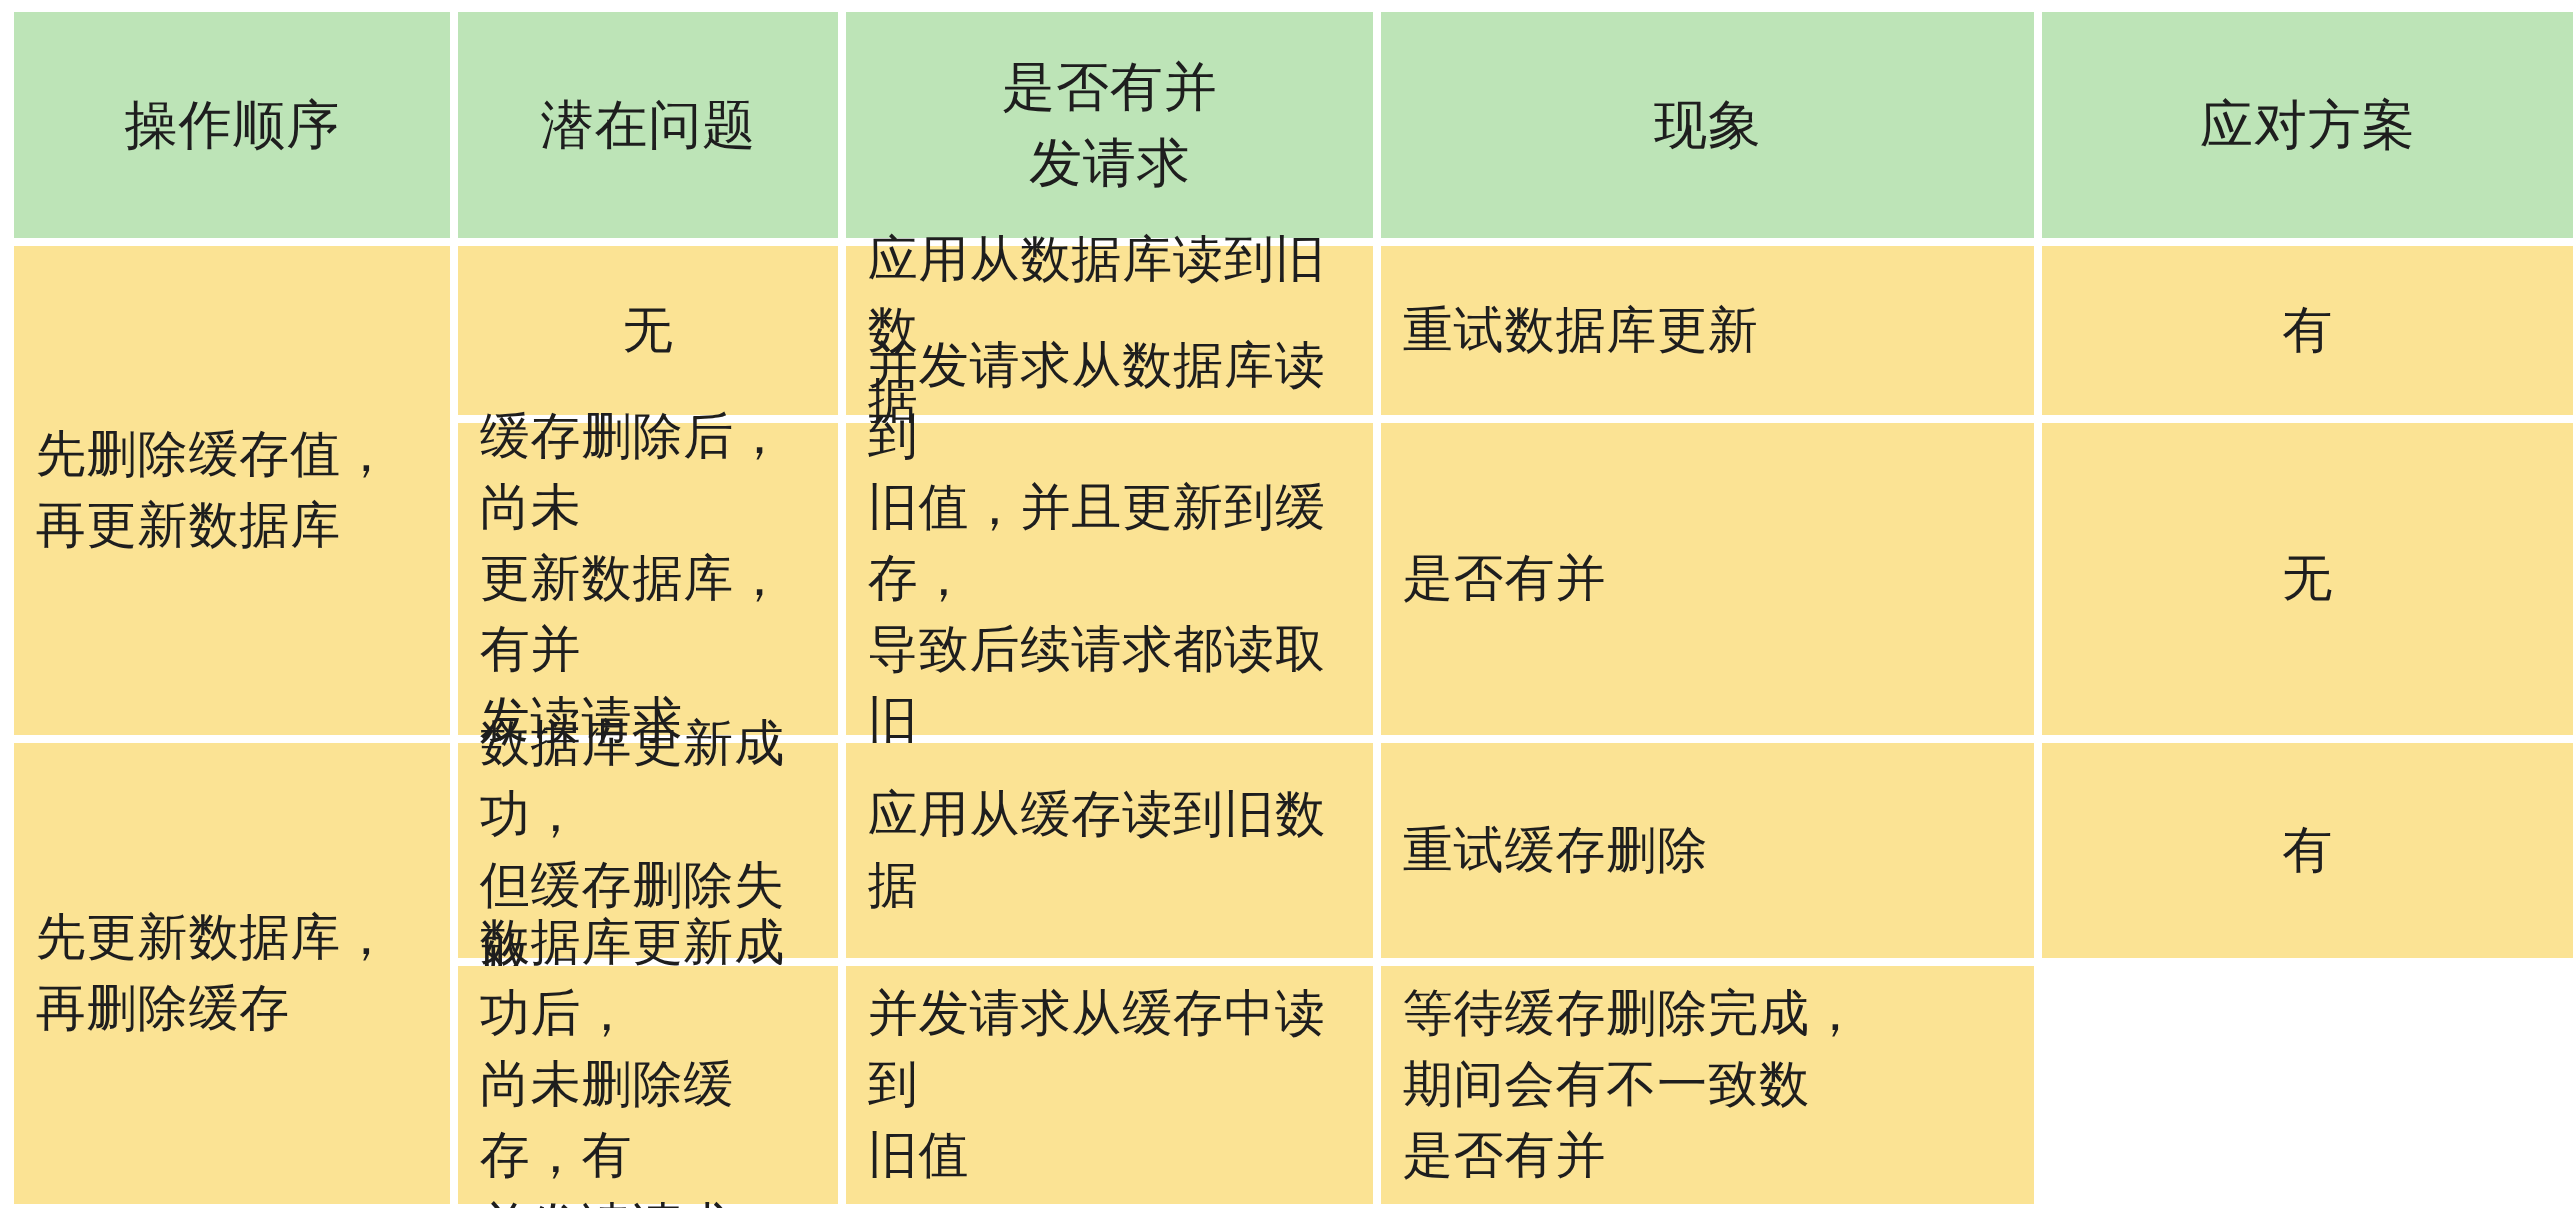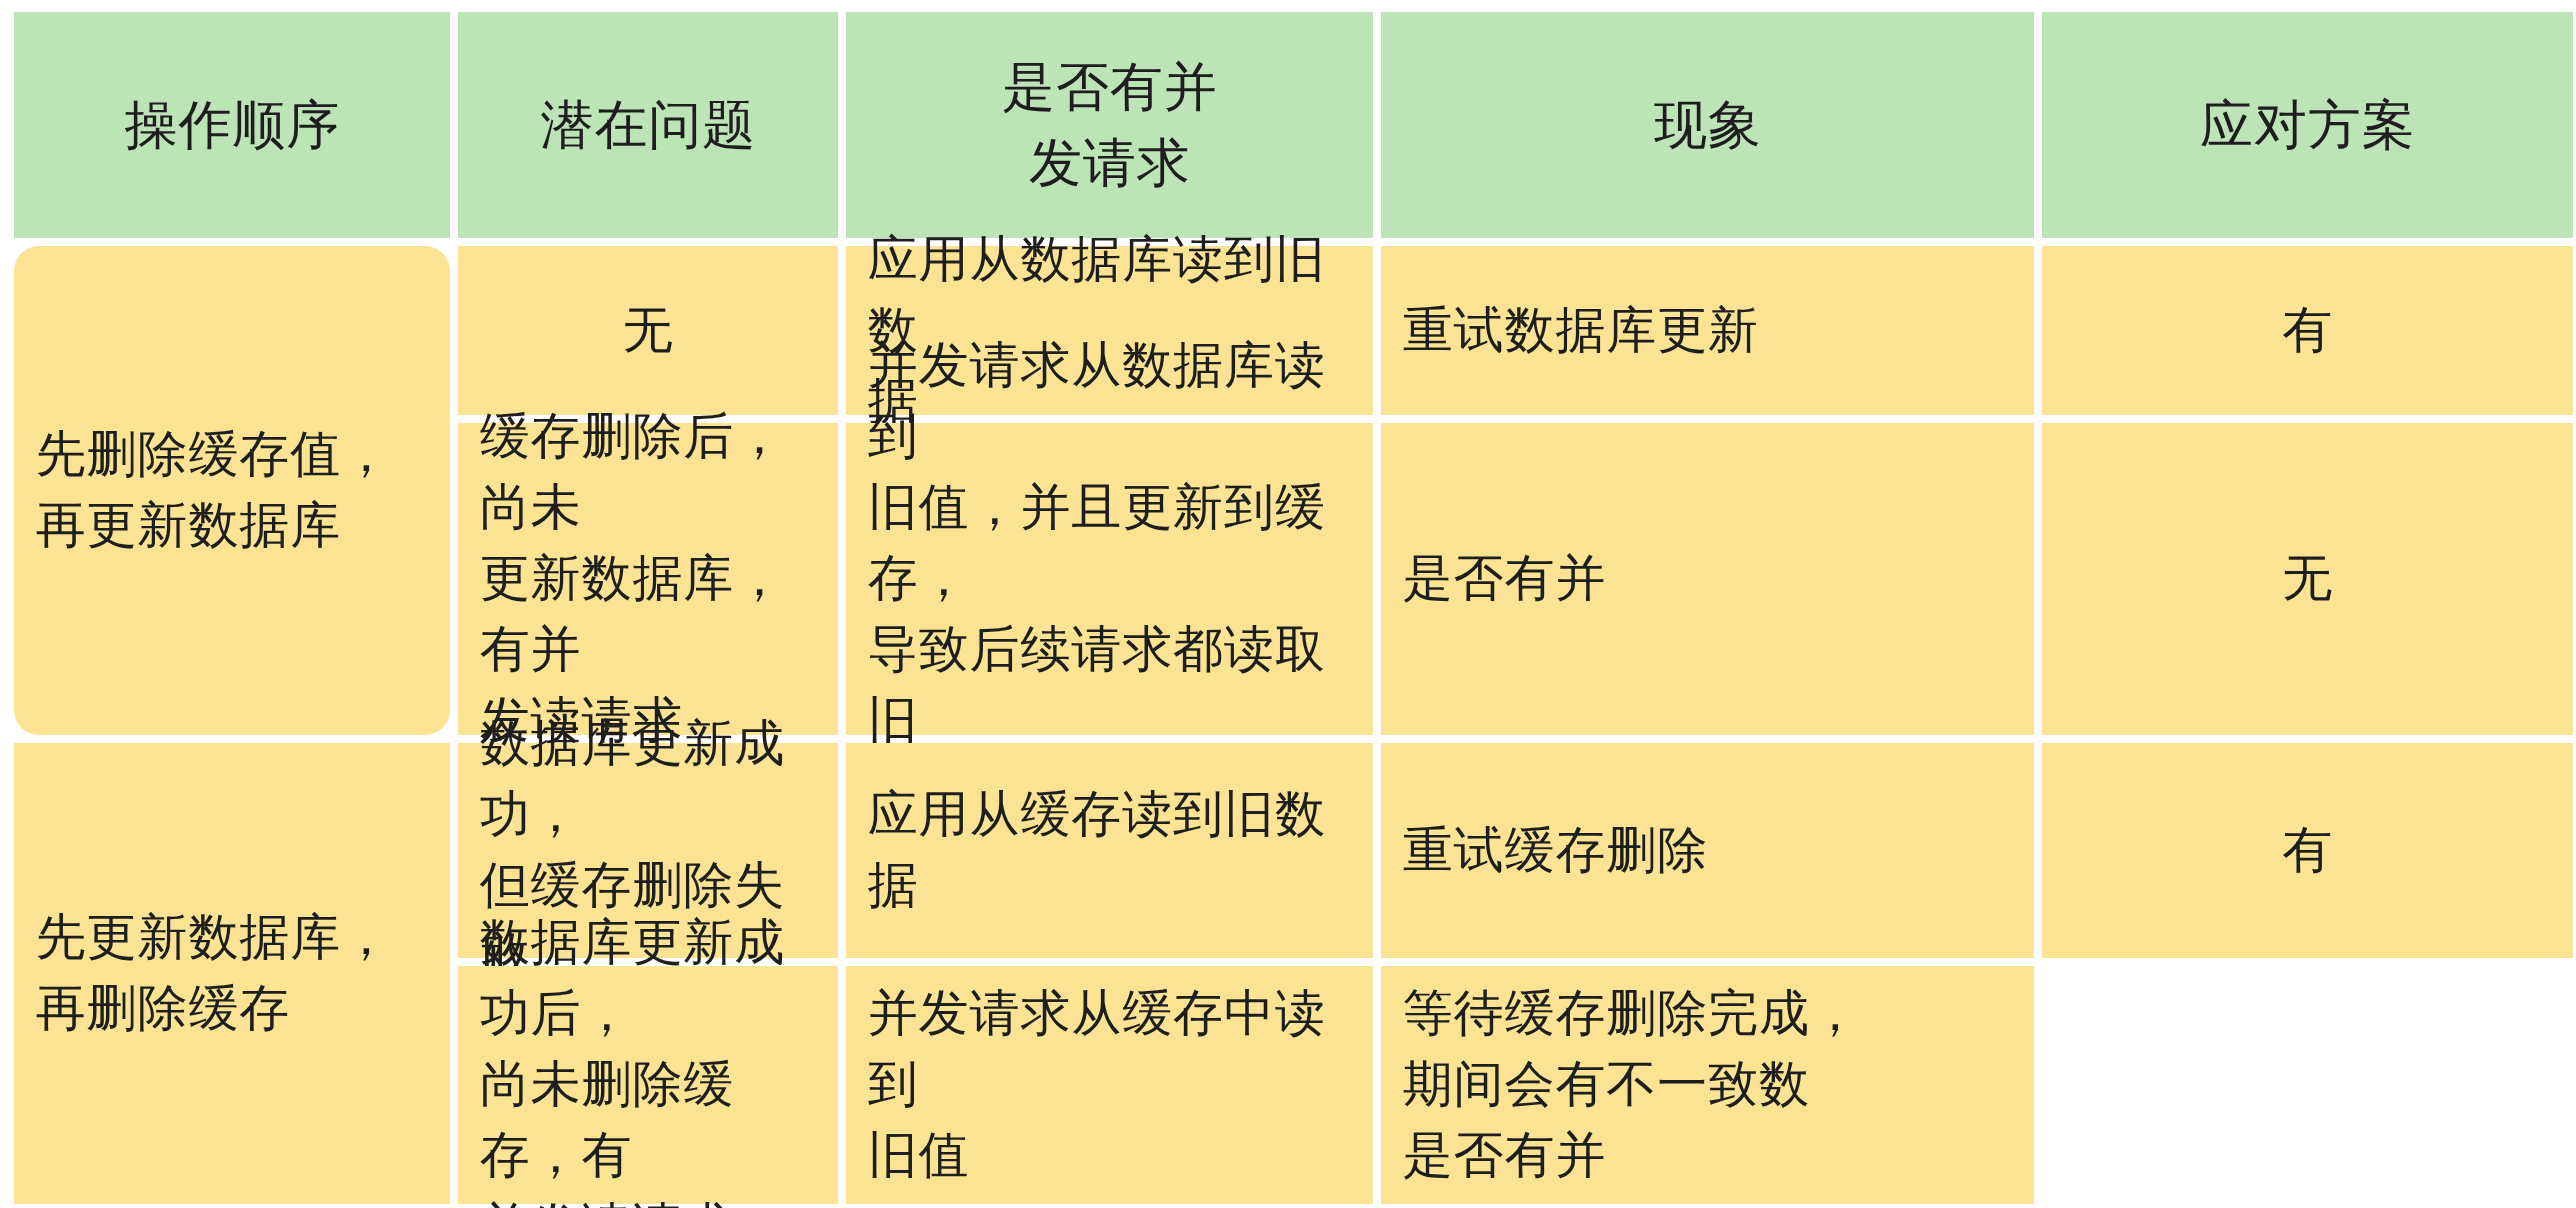--- a/index.html
+++ b/index.html
@@ -43,21 +43,21 @@
     font-size: 50px;
     padding: 9px 21.4px;
     justify-content: flex-start;
     text-align: left;
   }
   .cell.body.center {
     justify-content: center;
     text-align: center;
     padding: 9px 5.3px;
   }
-  .op-cell-1 { grid-column: 1; grid-row: 2 / span 2; border-radius: 25px; }
+  .op-cell-1 { grid-column: 1; grid-row: 2 / span 2; }
   .op-cell-2 { grid-column: 1; grid-row: 4 / span 2; }
 </style>
 </head>
 <body>
 
 <div class="table-grid">
 
   <div class="cell header">操作顺序</div>
   <div class="cell header">潜在问题</div>
   <div class="cell header">是否有并

